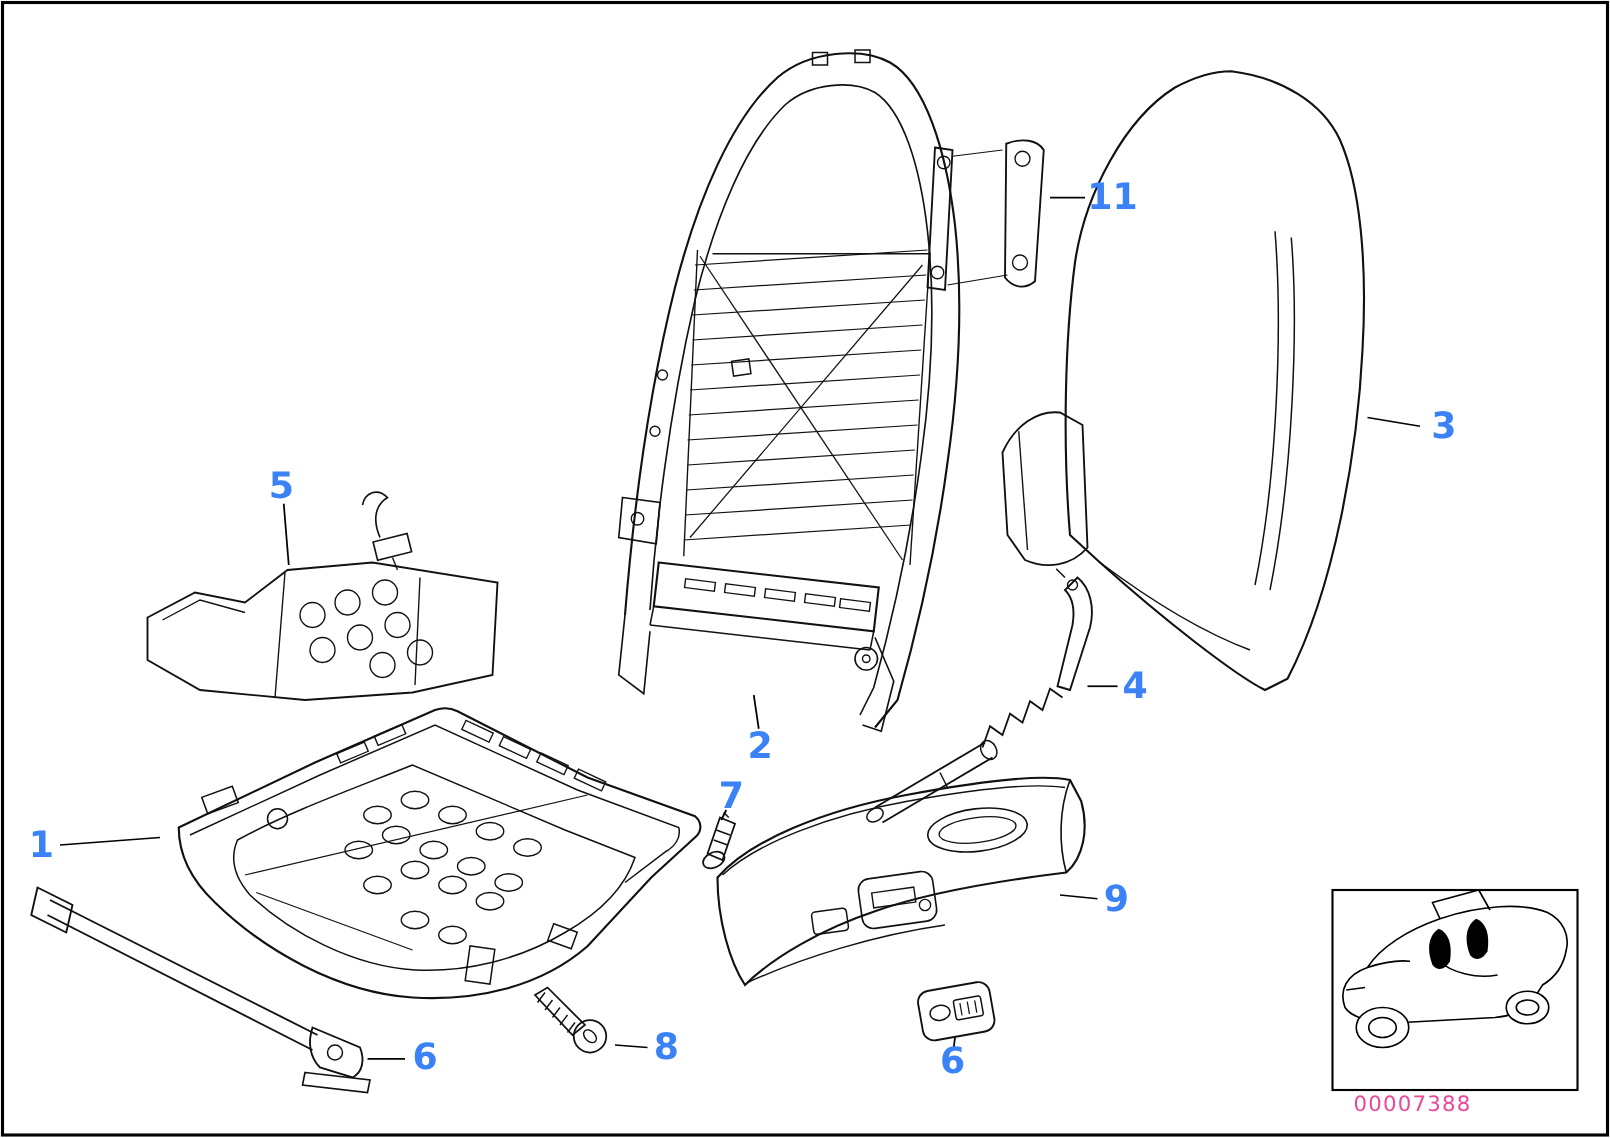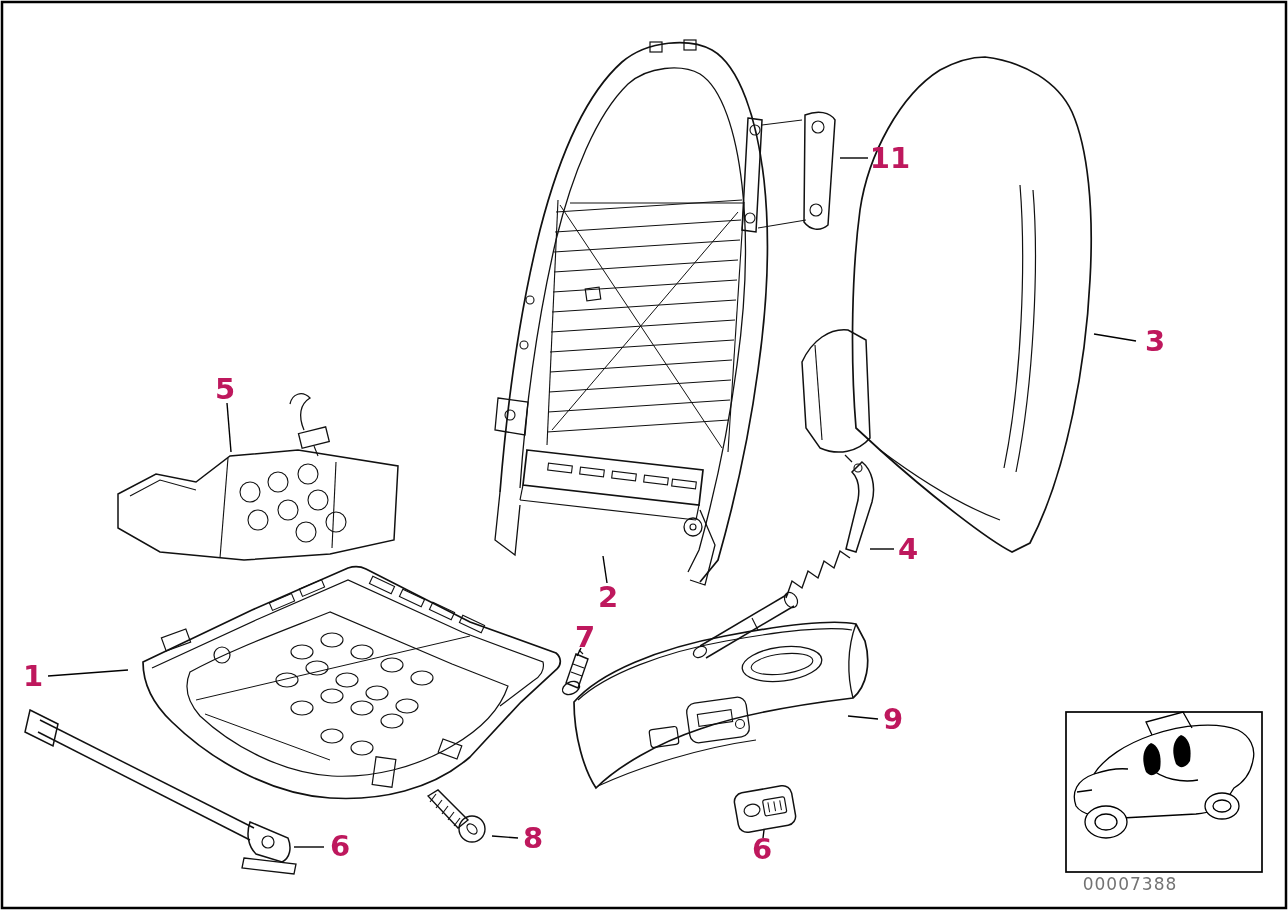--- a/index.html
+++ b/index.html
@@ -9,32 +9,32 @@
     background:#ffffff;
     font-family:"DejaVu Sans", sans-serif;
     overflow:hidden;
   }
   .stage svg{position:absolute;left:0;top:0;}
   .callout{
     position:absolute;
     transform:translate(-50%,-50%);
     font-weight:bold;
     font-size:29px;
-    color:#be185d;
+    color:#3b82f6;
     line-height:1;
     white-space:nowrap;
     user-select:none;
   }
   .plate-code{
     position:absolute;
     left:1130px;top:884px;
     transform:translate(-50%,-50%);
     font-size:17px;
     letter-spacing:1px;
-    color:#737373;
+    color:#ec4899;
     white-space:nowrap;
   }
 </style>
 </head>
 <body>
 
 <div class="stage">
 
 <svg width="1288" height="910" viewBox="0 0 1288 910">
 

